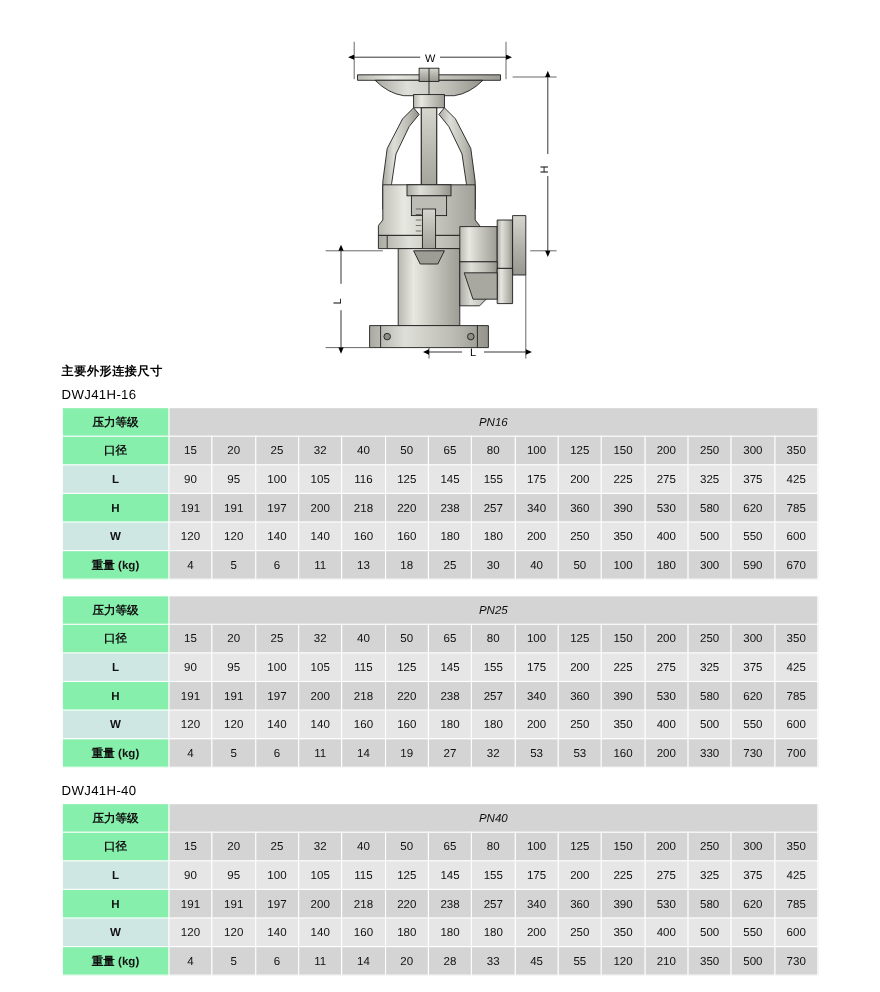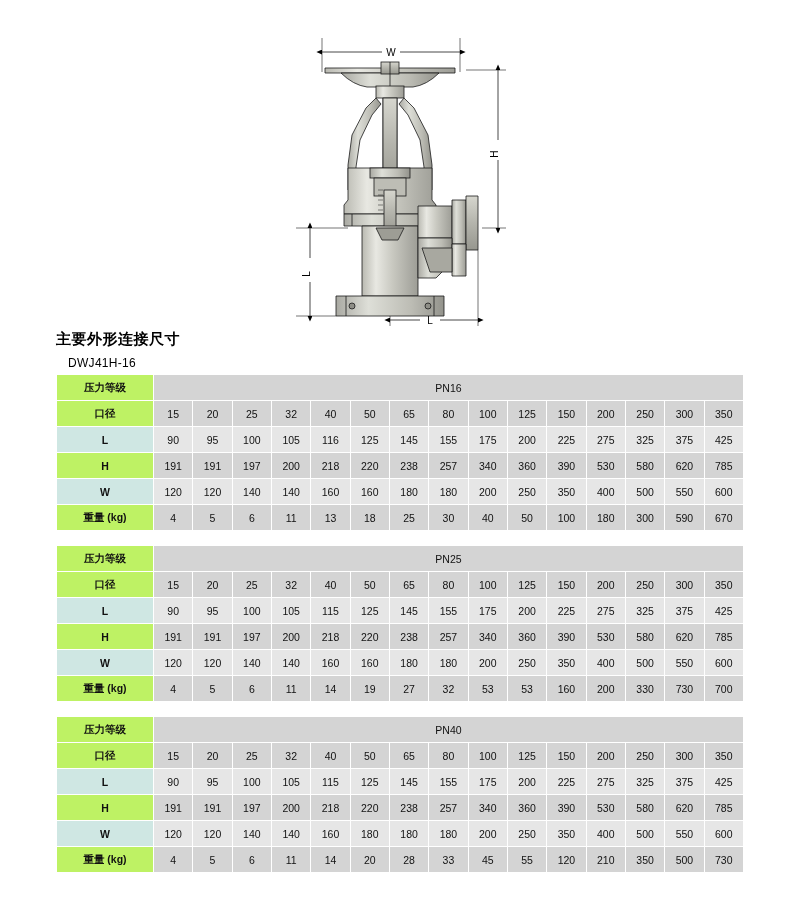--- a/index.html
+++ b/index.html
@@ -24,28 +24,28 @@
   }
   .drawing-wrap svg {
     display: block;
   }
 
   
   .content {
     padding: 0 56px 0 56px;
   }
   .section-title {
-    font-size: 15px;
+    font-size: 11px;
     font-weight: bold;
     margin: 0 0 7px 0;
     letter-spacing: 0.5px;
   }
   .model-label {
     font-size: 12px;
-    margin: 0 0 4px 12px;
+    margin: 0 0 4px 0;
     letter-spacing: 0.3px;
   }
   .table-block {
     margin-bottom: 14px;
   }
 
   table.dims {
     border-collapse: collapse;
     width: 688px;
     table-layout: fixed;
@@ -53,34 +53,35 @@
   table.dims td {
     border: 1px solid #ffffff;
     font-size: 10.5px;
     text-align: center;
     height: 25px;
     padding: 0;
     color: #111;
     background: #d4d4d4;
   }
   table.dims td.rowhead {
-    background: #bef264;
+    background: #86efac;
     font-weight: bold;
     width: 96px;
     font-size: 10.5px;
   }
   table.dims tr.alt td {
     background: #e6e6e6;
   }
   table.dims tr.alt td.rowhead {
     background: #cfe7e3;
   }
   table.dims td.pn {
     background: #d4d4d4;
     font-size: 10.5px;
+    font-style: italic;
   }
 </style>
 </head>
 <body>
 
 <div class="drawing-wrap">
   <svg width="800" height="330" viewBox="0 0 800 330">
     <defs>
       <linearGradient id="metal" x1="0" y1="0" x2="1" y2="0">
         <stop offset="0%" stop-color="#b9b9b1"></stop>
@@ -385,20 +386,21 @@
           <td>200</td>
           <td>330</td>
           <td>730</td>
           <td>700</td>
         </tr>
       </tbody>
     </table>
   </div>
 
   <div class="table-block">
+    <div class="model-label">DWJ41H-40</div>
     <table class="dims">
       <tbody>
         <tr>
           <td class="rowhead">压力等级</td>
           <td class="pn" colspan="15">PN40</td>
         </tr>
         <tr>
           <td class="rowhead">口径</td>
           <td>15</td>
           <td>20</td>

